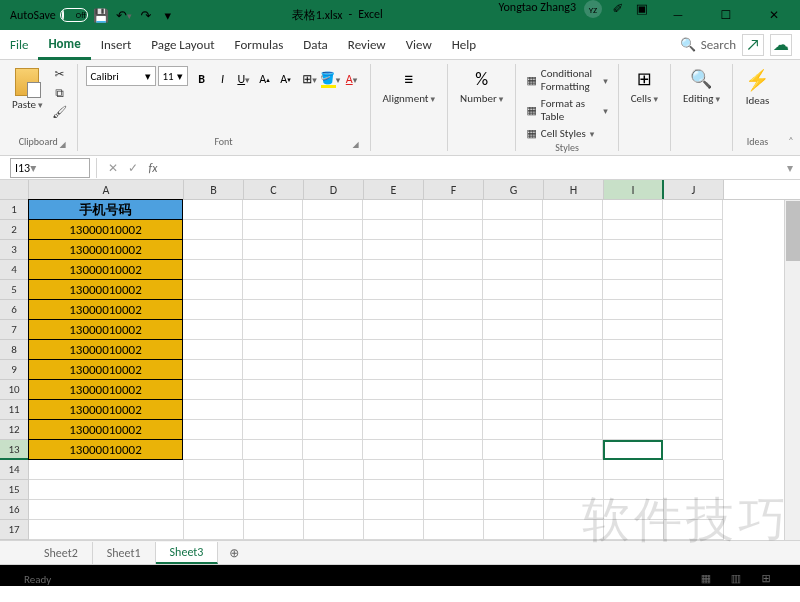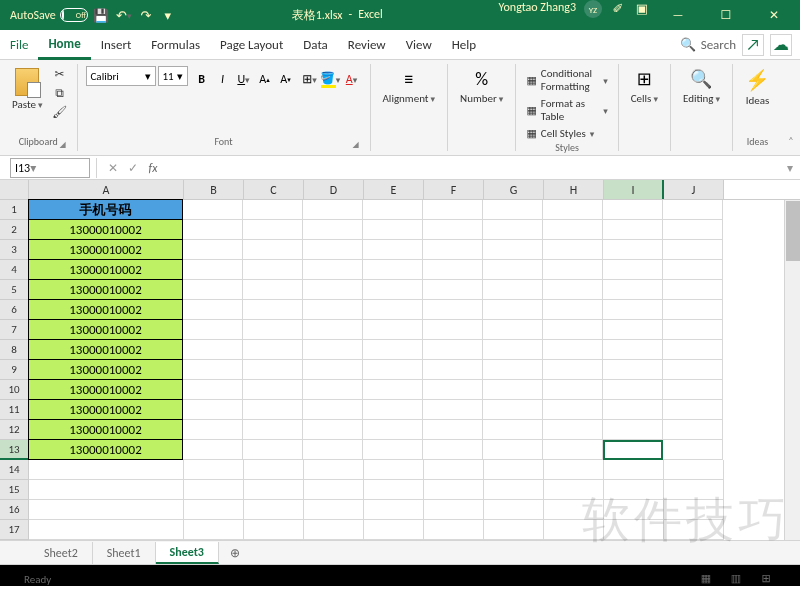--- a/index.html
+++ b/index.html
@@ -1,17 +1,17 @@
 <!DOCTYPE html>
 <html><head>
 <meta charset="utf-8">
 <style>
 *{box-sizing:border-box;margin:0;padding:0;font-family:"Segoe UI",Calibri,sans-serif;user-select:none}
 body{width:800px;height:602px;background:#fff;overflow:hidden;position:relative}
-.titlebar{height:30px;background:#127347;display:flex;align-items:center;color:#fef9c3;font-size:12px}
+.titlebar{height:30px;background:#127347;display:flex;align-items:center;color:#000000;font-size:12px}
 .tb-left{display:flex;align-items:center;gap:6px;padding-left:10px}
 .autosave{display:flex;align-items:center;gap:4px}
 .toggle{width:28px;height:14px;border:1px solid #fff;border-radius:7px;display:flex;align-items:center;padding:1px;background:transparent}
 .toggle-knob{width:10px;height:10px;border-radius:50%;background:#fff}
 .tb-ico{width:16px;height:16px;display:flex;align-items:center;justify-content:center;font-size:13px;cursor:pointer}
 .tb-center{flex:1;text-align:center;display:flex;justify-content:center;gap:6px}
 .tb-right{display:flex;align-items:flex-start;gap:8px;padding-right:6px}
 .avatar{width:18px;height:18px;border-radius:50%;background:#3a8a6a;display:flex;align-items:center;justify-content:center;font-size:9px}
 .win-btn{width:40px;height:30px;display:flex;align-items:center;justify-content:center;cursor:pointer}
 .menubar{height:30px;background:#fff;border-bottom:1px solid #d4d4d4;display:flex;align-items:center}
@@ -45,28 +45,28 @@
 .fx{font-style:italic;color:#666;font-size:12px}
 .sheet-area{position:relative;height:360px;overflow:hidden}
 .colheads{display:flex;height:20px;border-bottom:1px solid #ccc;background:#fff}
 .corner{width:29px;height:20px;border-right:1px solid #ccc;border-bottom:1px solid #ccc;background:#e6e6e6}
 .colh{border-right:1px solid #ccc;display:flex;align-items:center;justify-content:center;font-size:12px;color:#333;background:#e6e6e6}
 .colh.w1{width:155px}.colh.wn{width:60px}
 .row{display:flex;height:20px}
 .rowh{width:29px;border-right:1px solid #ccc;border-bottom:1px solid #ccc;background:#e6e6e6;display:flex;align-items:center;justify-content:center;font-size:11px;color:#333}
 .cell{border-right:1px solid #d8d8d8;border-bottom:1px solid #d8d8d8;display:flex;align-items:center;justify-content:center;font-size:13px;color:#000}
 .cell.w1{width:155px}.cell.wn{width:60px}
-.bcell{border:1px solid #000;background:#bef264;margin:-1px 0 0 -1px}
+.bcell{border:1px solid #000;background:#eab308;margin:-1px 0 0 -1px}
 .hcell{background:#4da0df;font-weight:bold}
 .selcell{border:2px solid #127347!important}
 .rowh.hl{background:#c8e0c8;border-bottom:2px solid #127347}
 .colh.hl{background:#c8e0c8;border-right:2px solid #127347}
 .sheet-tabs{height:24px;display:flex;align-items:center;border-top:1px solid #d4d4d4;background:#f5f5f5;font-size:12px;padding-left:30px;gap:4px}
 .stab{padding:0 14px;height:22px;display:flex;align-items:center;cursor:pointer;color:#666;border-right:1px solid #d4d4d4}
-.stab.sel{background:#fff;border-bottom:2px solid #127347;color:#127347;font-weight:700}
+.stab.sel{background:#fff;border-bottom:2px solid #127347;color:#127347;font-weight:400}
 .addtab{width:24px;height:22px;display:flex;align-items:center;justify-content:center;color:#666;cursor:pointer}
 .statusbar{height:22px;background:#000000;border-top:1px solid #d4d4d4;display:flex;align-items:flex-end;font-size:11px;color:#666;padding:0 24px}
 .sb-right{margin-left:auto;display:flex;align-items:center;gap:10px}
 .view-btn{width:20px;height:16px;display:flex;align-items:center;justify-content:center;cursor:pointer}
 .vscroll{position:absolute;right:0;top:20px;width:16px;bottom:0;background:#f0f0f0;border-left:1px solid #d4d4d4}
 .vthumb{width:14px;height:60px;background:#c0c0c0;margin:1px}
 .dd::after{content:" ▾";font-size:9px;color:#666}
 .watermark{position:absolute;right:10px;bottom:50px;font-size:48px;color:rgba(0,0,0,0.12);font-weight:300;letter-spacing:4px;pointer-events:none}
 </style>
 </head>
@@ -101,22 +101,22 @@
     <div class="win-btn">—</div>
     <div class="win-btn">☐</div>
     <div class="win-btn">✕</div>
   </div>
 </div>
 
 <div class="menubar">
   <div class="menu-item menu-file">File</div>
   <div class="menu-item menu-active">Home</div>
   <div class="menu-item">Insert</div>
+  <div class="menu-item">Page Layout</div>
   <div class="menu-item">Formulas</div>
-  <div class="menu-item">Page Layout</div>
   <div class="menu-item">Data</div>
   <div class="menu-item">Review</div>
   <div class="menu-item">View</div>
   <div class="menu-item">Help</div>
   <div class="menu-right">
     <div class="search">
         <span>🔍</span>
         <span>Search</span>
       </div>
     <div class="share-ico">↗</div>

